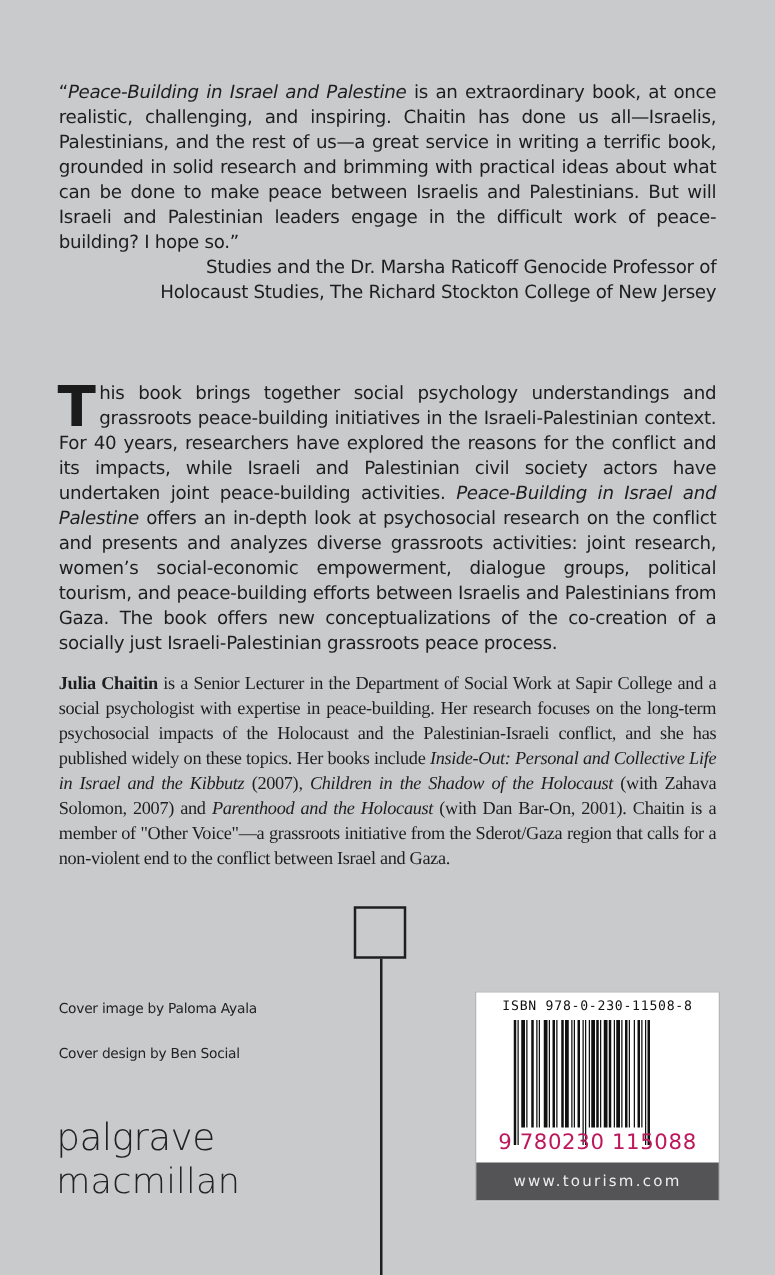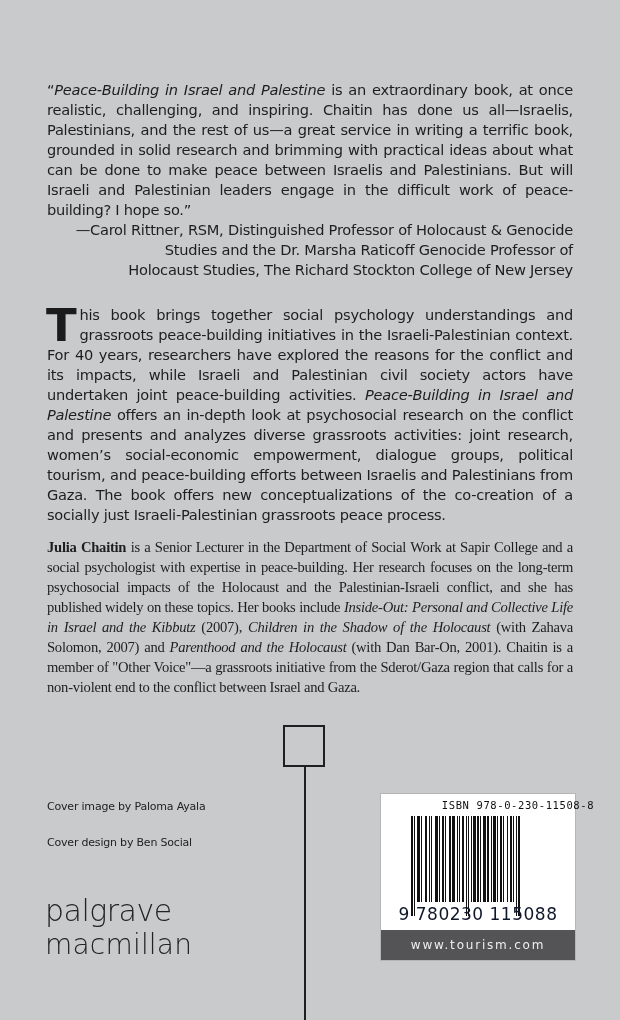--- a/index.html
+++ b/index.html
@@ -17,21 +17,21 @@
     }
     .block {
       position: absolute;
       left: 47px;
       width: 526px;
       font-size: 14.6px;
       line-height: 20px;
       text-align: justify;
       letter-spacing: -0.25px;
     }
-    .blurb-quote { top: 80px; }
+    .blurb-quote { top: 64px; }
     .blurb-quote .q-text { margin: 0; }
     .attribution {
       text-align: right;
       margin: 0;
     }
     .attribution div { white-space: nowrap; }
     .description { top: 305px; }
     .description p { margin: 0; }
     .dropcap {
       float: left;
@@ -112,21 +112,20 @@
     .isbn-text {
       position: absolute;
       top: 5px;
       left: 0;
       width: 100%;
       text-align: center;
       font-family: "DejaVu Sans Mono", "Liberation Mono", monospace;
       font-size: 10.5px;
       letter-spacing: 0.6px;
       color: #111;
-      padding-left: 40px;
     }
     .bars {
       position: absolute;
       left: 30px;
       top: 22px;
       width: 144px;
       height: 100px;
       display: flex;
       align-items: flex-start;
     }
@@ -138,21 +137,21 @@
     .bars span.guard { height: 100px; }
     .barcode-digits {
       position: absolute;
       left: 0;
       top: 111px;
       width: 100%;
       text-align: center;
       font-family: "DejaVu Sans", sans-serif;
       font-size: 17px;
       letter-spacing: 0.5px;
-      color: #0f172a;
+      color: #be185d;
       line-height: 18px;
     }
     .barcode-url {
       position: absolute;
       left: 0;
       bottom: 0;
       width: 100%;
       height: 30px;
       background: #545456;
       color: #eeeeee;
@@ -162,21 +161,20 @@
       line-height: 30px;
       font-family: "DejaVu Sans", sans-serif;
     }
   </style>
 </head>
 <body>
 
 <div class="block blurb-quote">
   <p class="q-text"><span>“</span><em>Peace-Building in Israel and Palestine</em><span> is an extraordinary book, at once realistic, challenging, and inspiring. Chaitin has done us all—Israelis, Palestinians, and the rest of us—a great service in writing a terrific book, grounded in solid research and brimming with practical ideas about what can be done to make peace between Israelis and Palestinians. But will Israeli and Palestinian leaders engage in the difficult work of peace-building? I hope so.”</span></p>
   <div class="attribution">
-    <div>—Carol Rittner, RSM, Distinguished Professor of Holocaust &amp; Genocide</div>
     <div>Studies and the Dr. Marsha Raticoff Genocide Professor of</div>
     <div>Holocaust Studies, The Richard Stockton College of New Jersey</div>
   </div>
 </div>
 
 <div class="block description">
   <p><span class="dropcap">T</span><span>his book brings together social psychology understandings and grassroots peace-building initiatives in the Israeli-Palestinian context. For 40 years, researchers have explored the reasons for the conflict and its impacts, while Israeli and Palestinian civil society actors have undertaken joint peace-building activities. </span><em>Peace-Building in Israel and Palestine</em><span> offers an in-depth look at psychosocial research on the conflict and presents and analyzes diverse grassroots activities: joint research, women’s social-economic empowerment, dialogue groups, political tourism, and peace-building efforts between Israelis and Palestinians from Gaza. The book offers new conceptualizations of the co-creation of a socially just Israeli-Palestinian grassroots peace process.</span></p>
 </div>
 
 <div class="block author">

